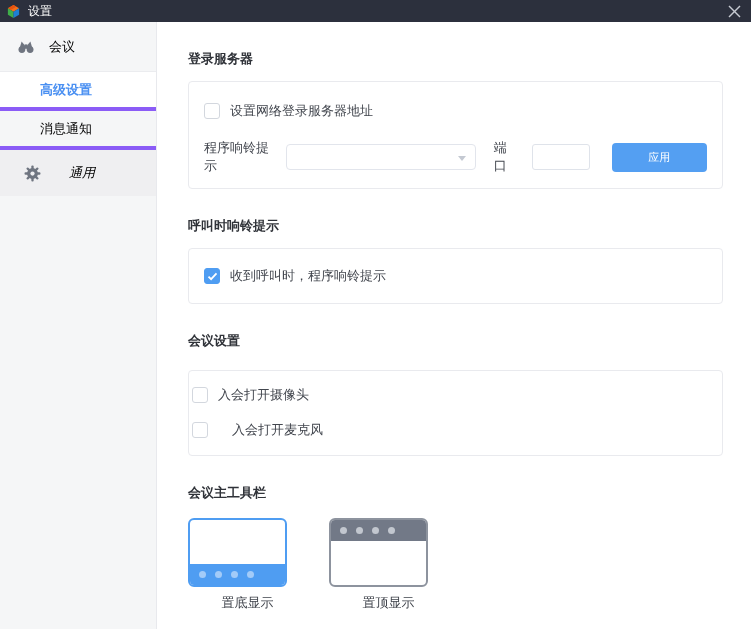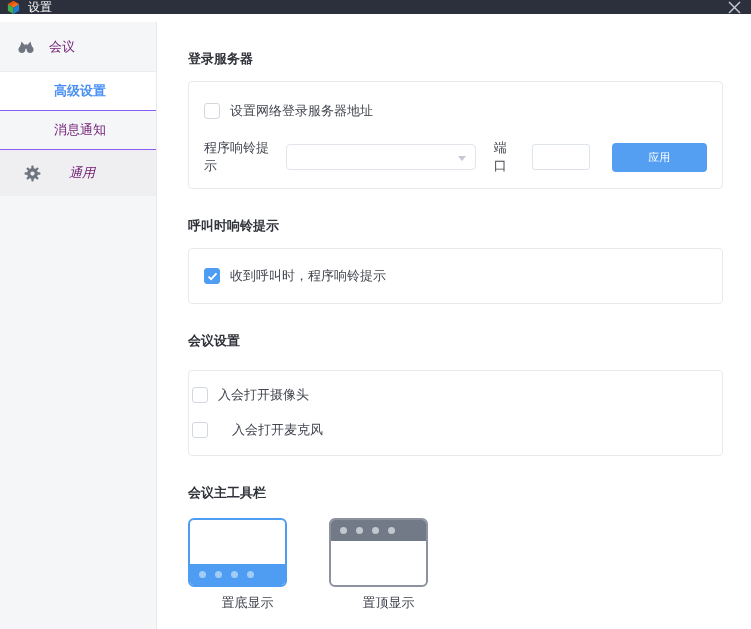--- a/index.html
+++ b/index.html
@@ -1,33 +1,33 @@
 <!DOCTYPE html>
 <html><head>
 <meta charset="utf-8">
 <style>
   * { margin:0; padding:0; box-sizing:border-box; }
   html,body { width:751px; height:629px; overflow:hidden; background:#fff;
               font-family:"Liberation Sans","DejaVu Sans",sans-serif; }
   .window { position:relative; width:751px; height:629px; background:#fff; }
 
   
-  .titlebar { position:absolute; left:0; top:0; width:751px; height:14px;
+  .titlebar { position:absolute; left:0; top:0; width:751px; height:22px;
               background:#2c303d; display:flex; align-items:center; padding-left:6px; }
   .titlebar .app-title { color:#ffffff; font-size:12px; margin-left:7px; }
   .close-btn { margin-left:auto; width:34px; height:22px; display:flex;
                align-items:center; justify-content:center; cursor:pointer; }
 
   
   .sidebar { position:absolute; left:0; top:22px; width:157px; height:607px;
              background:#f5f6f7; border-right:1px solid #e8e9ed; }
-  .side-item { display:flex; align-items:center; font-size:13px; color:#701a75; cursor:pointer; }
+  .side-item { display:flex; align-items:center; font-size:13px; color:#000000; cursor:pointer; }
   .side-item .ico { width:18px; display:flex; justify-content:center; }
   .side-parent { height:50px; padding-left:17px; gap:14px; border-bottom:1px solid #ebecef; }
-  .side-sub { height:39px; padding-left:54px; border-bottom:1px solid #8b5cf6; }
+  .side-sub { height:39px; padding-left:40px; border-bottom:4px solid #8b5cf6; }
   .side-sub.selected { background:#ffffff; color:#4a90f2; font-weight:bold; }
   .side-general { height:46px; padding-left:23px; gap:28px; background:#efeff1;font-style:italic; }
 
   
   .main { position:absolute; left:158px; top:30px; width:593px; height:607px;
           background:#fff; padding:20px 26px 0 30px; overflow:hidden; }
   .sec-title { font-size:13px; font-weight:600; color:#303339; }
   .card { width:535px; border:1px solid #e9eaee; border-radius:4px; background:#fff; }
 
   .card-login { margin-top:13px; padding:20px 15px 13px 15px; }

